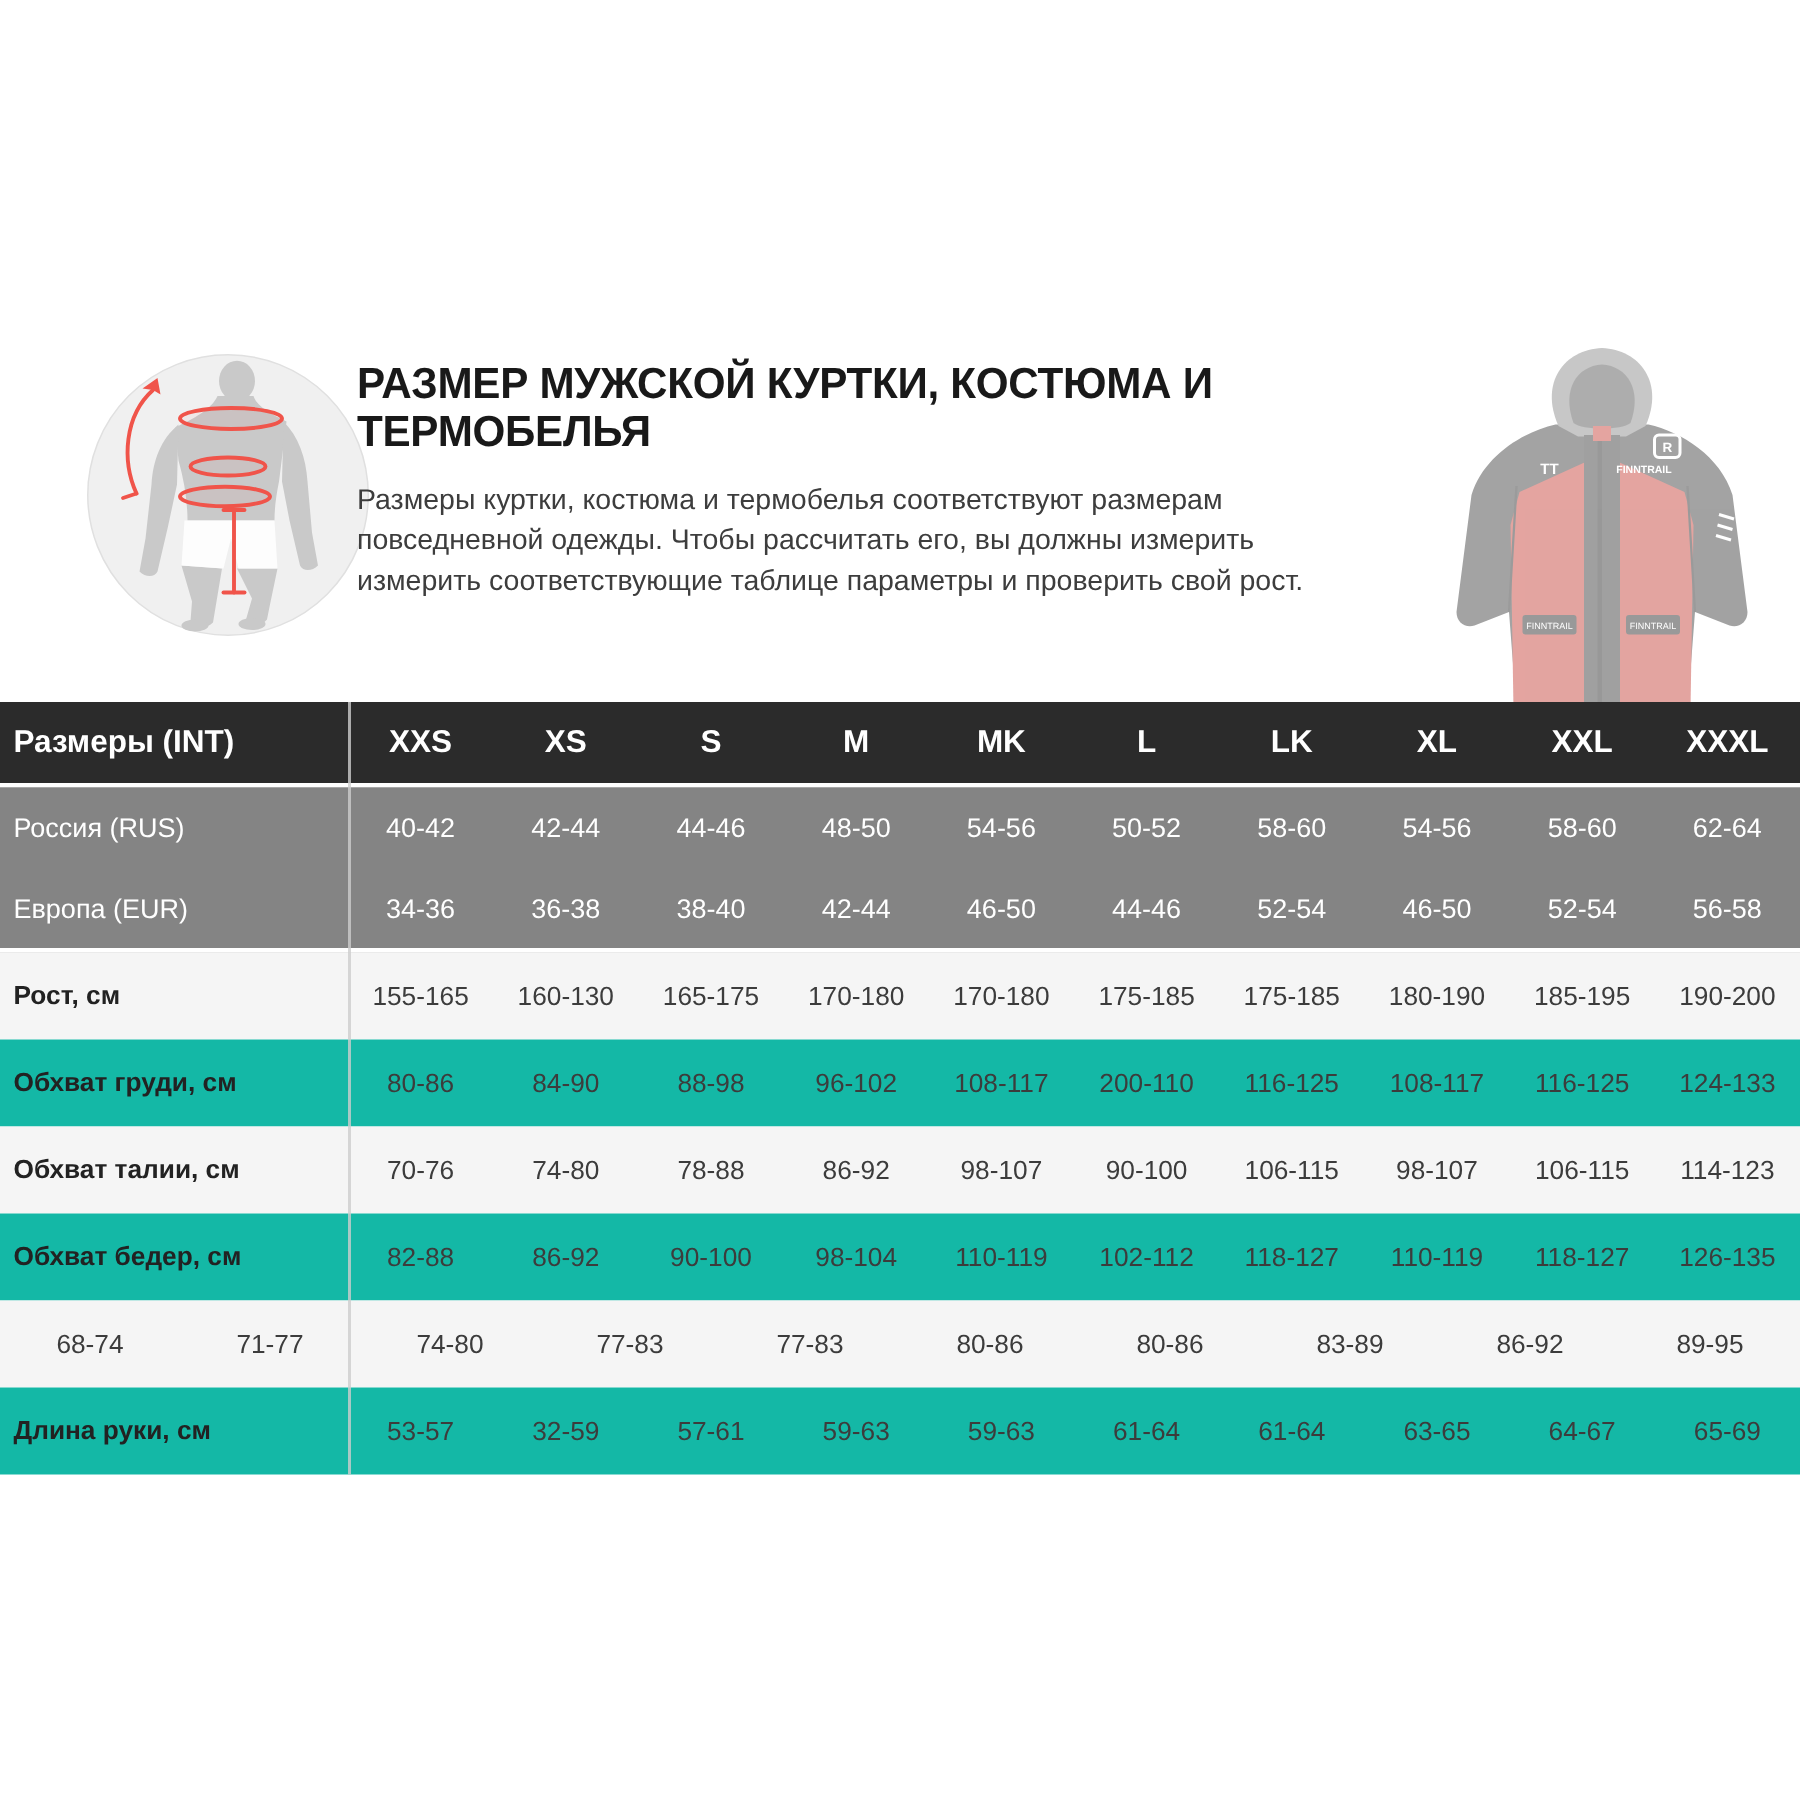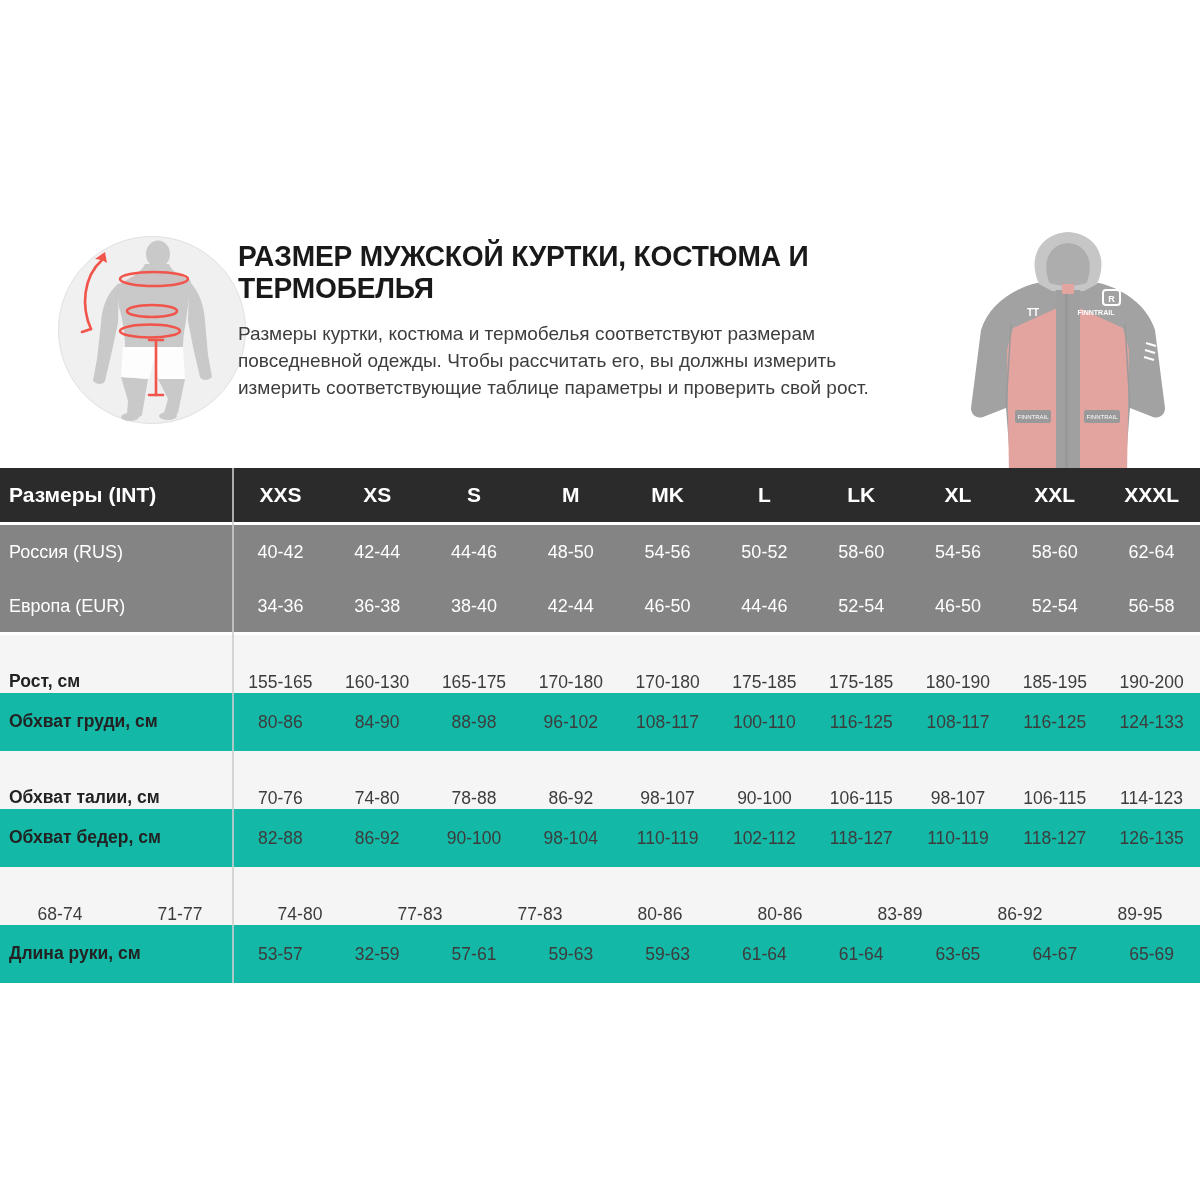--- a/index.html
+++ b/index.html
@@ -28,21 +28,21 @@
   .td { display:flex; align-items:center; }
   .td.label { width:232px; flex:0 0 232px; padding-left:9px; padding-right:36px;
               text-align:left; line-height:1.25; }
   .td.val { flex:1 1 0; justify-content:center; text-align:center; }
 
   .t-head { height:57px; background:var(--header-bg,#2b2b2b); color:#ffffff;
             font-weight:bold; font-size:21px; border-bottom:3px solid #fff; }
   .t-gray { height:55px; background:var(--gray-row-bg,#848484); color:#fff; font-size:18px; }
   .t-gray.last { border-bottom:3px solid #fff; }
   .t-body { height:58px; background:#14b8a6; color:#3c3c3c; font-size:17.5px; }
-  .t-body.alt { background:var(--alt-row-bg,#f5f5f5);align-items:flex-end; }
+  .t-body.alt { background:var(--alt-row-bg,#f5f5f5); }
   .t-body .label { font-weight:bold; color:#222; }
 
   .col-divider { position:absolute; left:232px; top:0; width:2px; height:100%;
                  background:var(--divider,#cdcdcd); opacity:.8; pointer-events:none; }
 </style>
 </head>
 <body>
 
 <div class="page">
 
@@ -168,21 +168,21 @@
         <div class="td val">185-195</div>
         <div class="td val">190-200</div>
       </div>
       <div class="tr t-body">
         <div class="td label">Обхват груди, см</div>
         <div class="td val">80-86</div>
         <div class="td val">84-90</div>
         <div class="td val">88-98</div>
         <div class="td val">96-102</div>
         <div class="td val">108-117</div>
-        <div class="td val">100-110</div>
+        <div class="td val">200-110</div>
         <div class="td val">116-125</div>
         <div class="td val">108-117</div>
         <div class="td val">116-125</div>
         <div class="td val">124-133</div>
       </div>
       <div class="tr t-body alt">
         <div class="td label">Обхват талии, см</div>
         <div class="td val">70-76</div>
         <div class="td val">74-80</div>
         <div class="td val">78-88</div>

